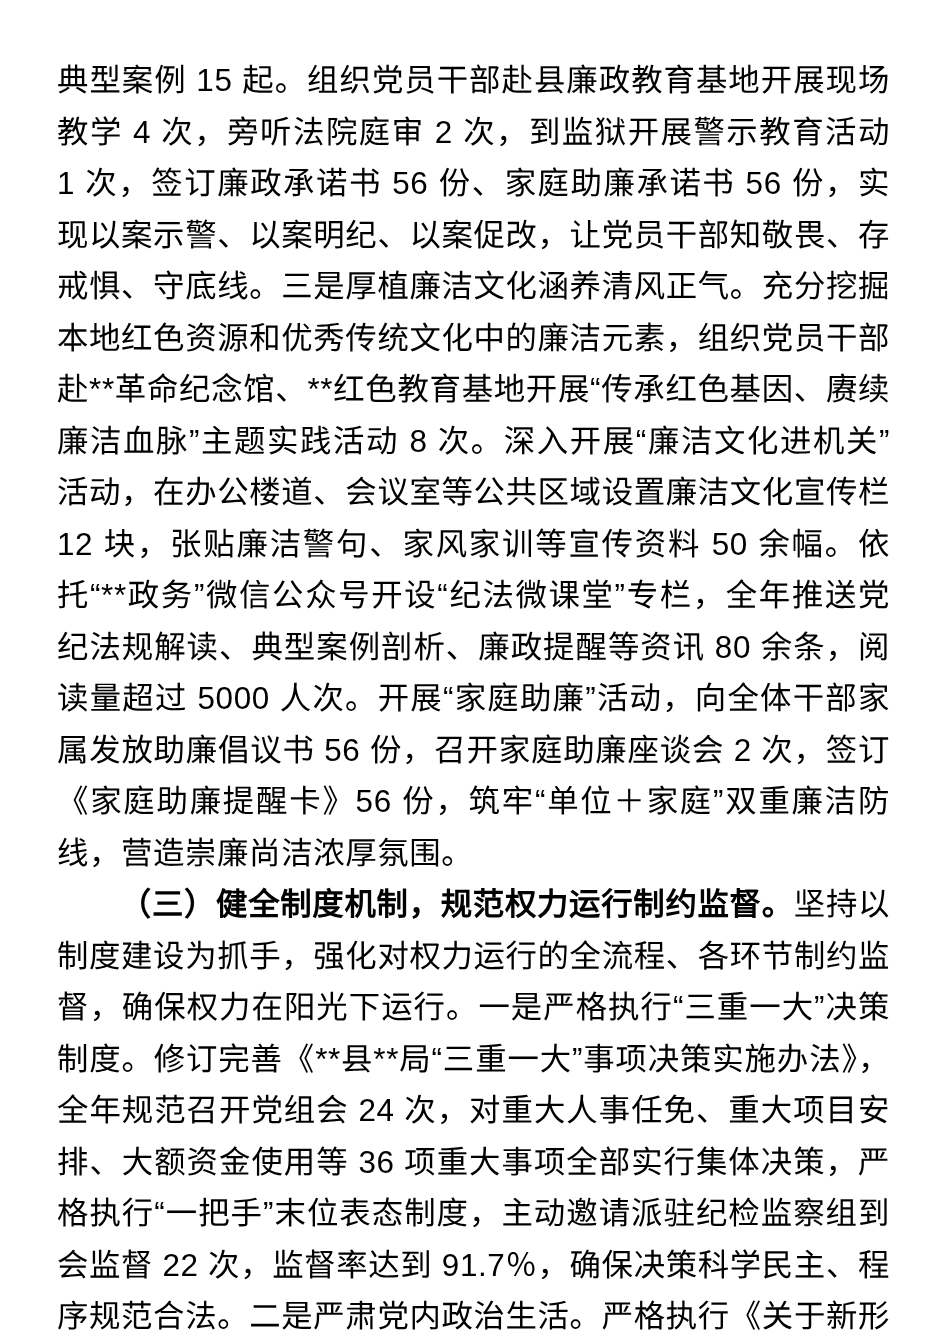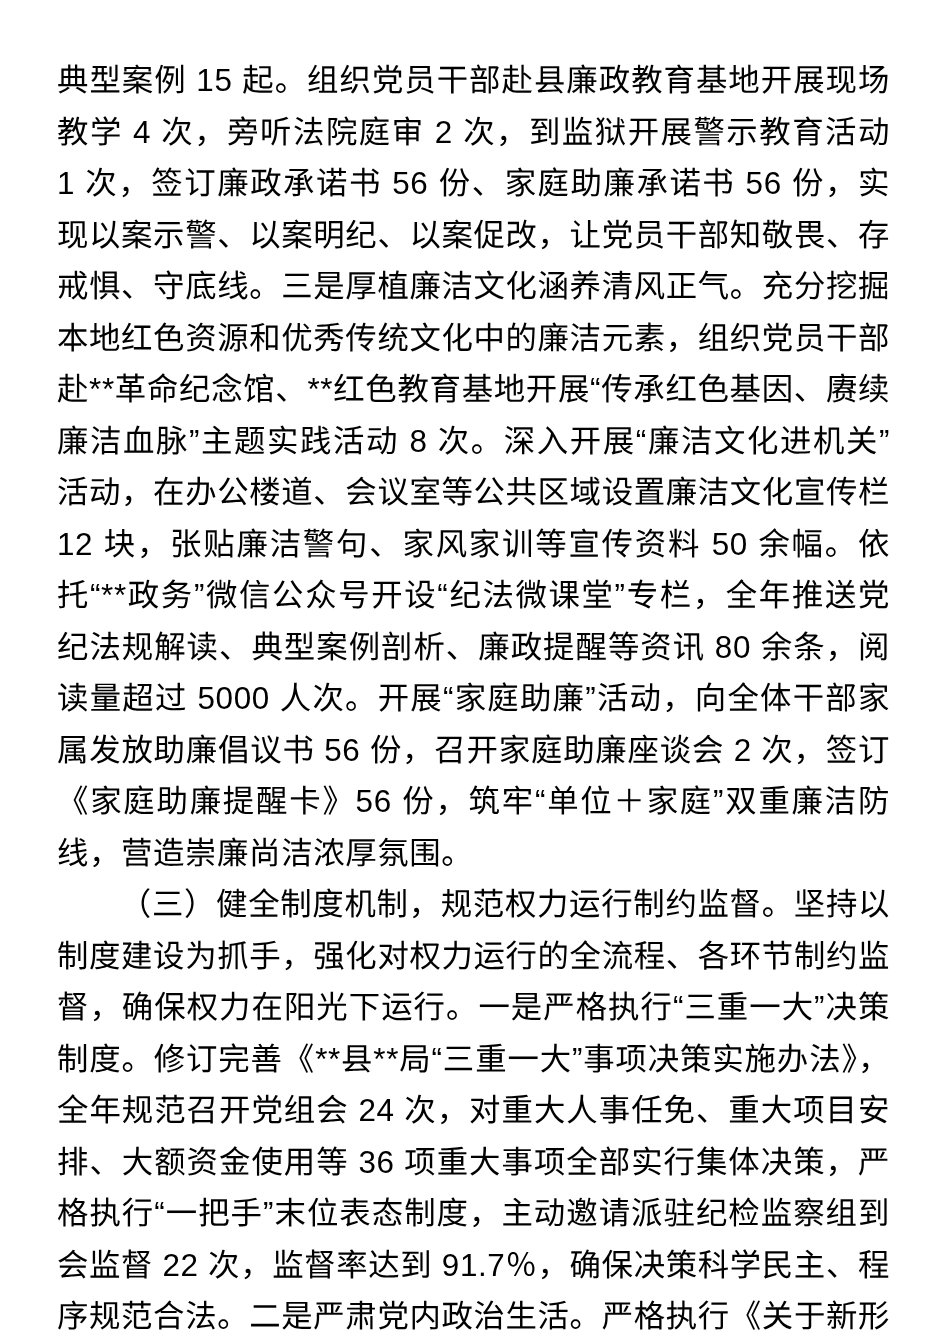--- a/index.html
+++ b/index.html
@@ -37,21 +37,21 @@
     font-weight: 400;
     white-space: normal;
   }
   .para.cont {
     text-indent: 0;
   }
   .para.indent {
     text-indent: 2em;
   }
   .para .bold-lead {
-    font-weight: 400;
+    font-weight: 700;
   }
   
   .para::after {
     content: "";
     display: inline-block;
     width: 100%;
   }
   .para.nostretch::after {
     content: none;
   }

